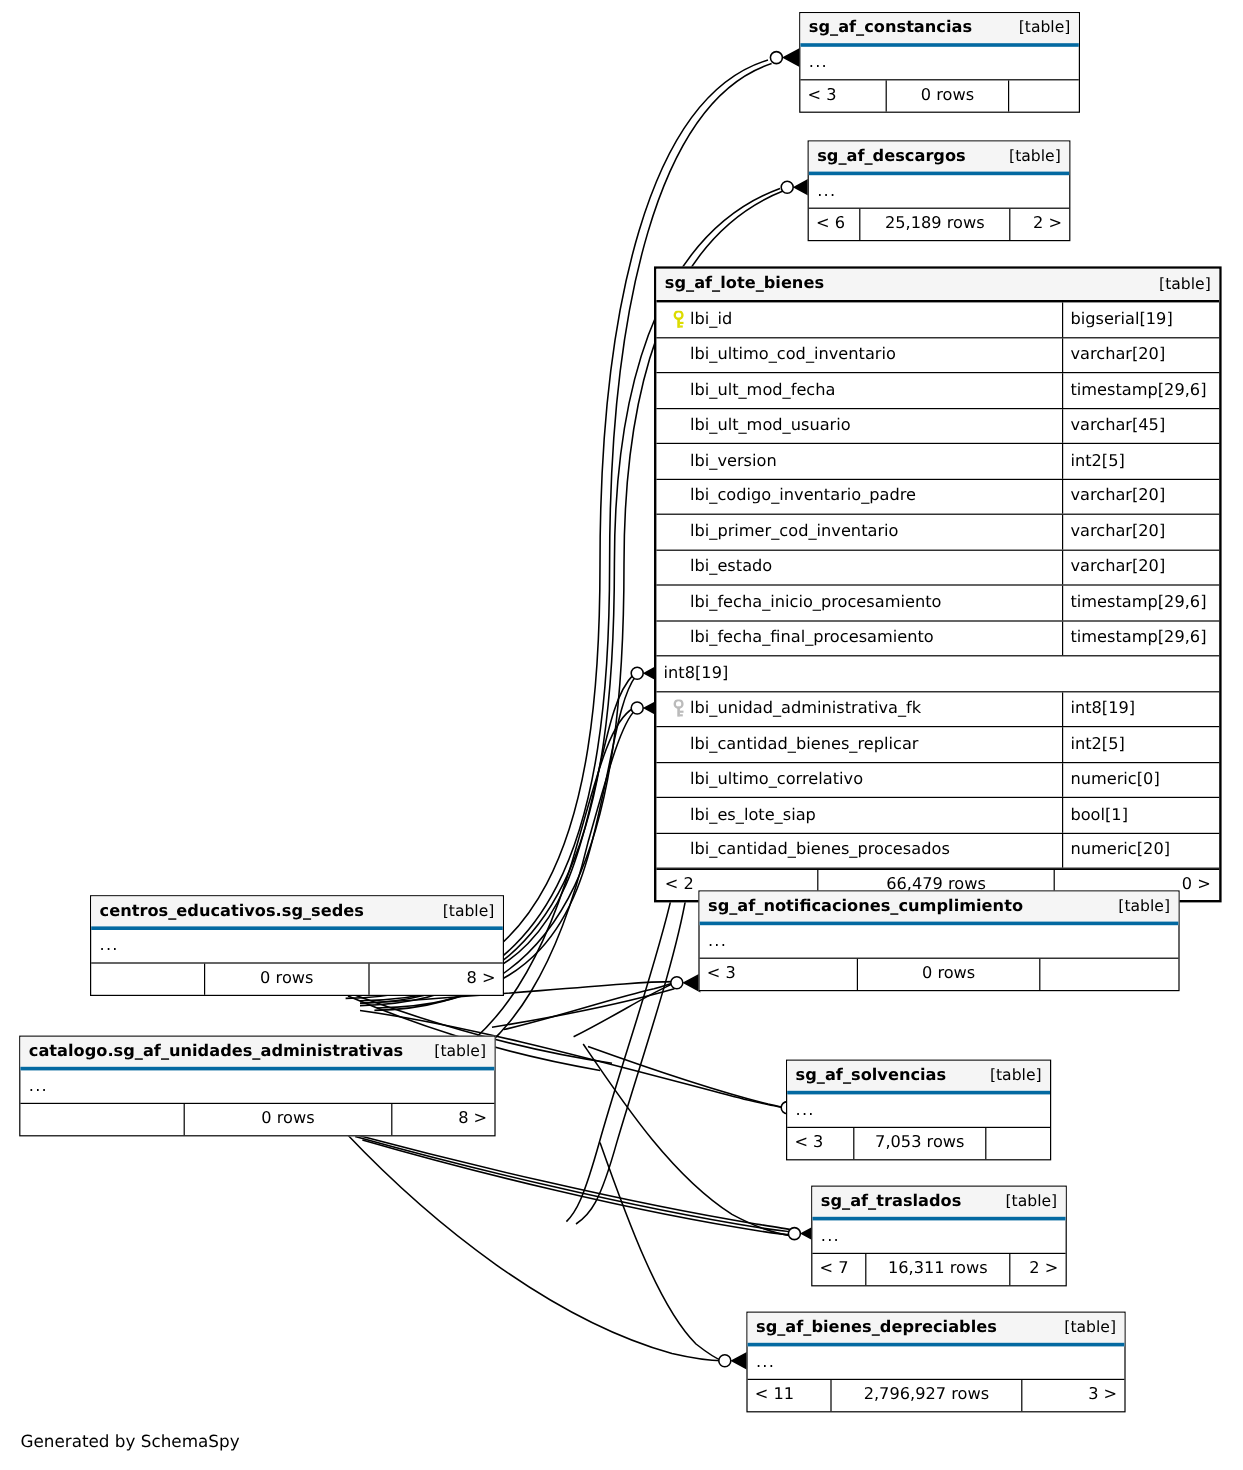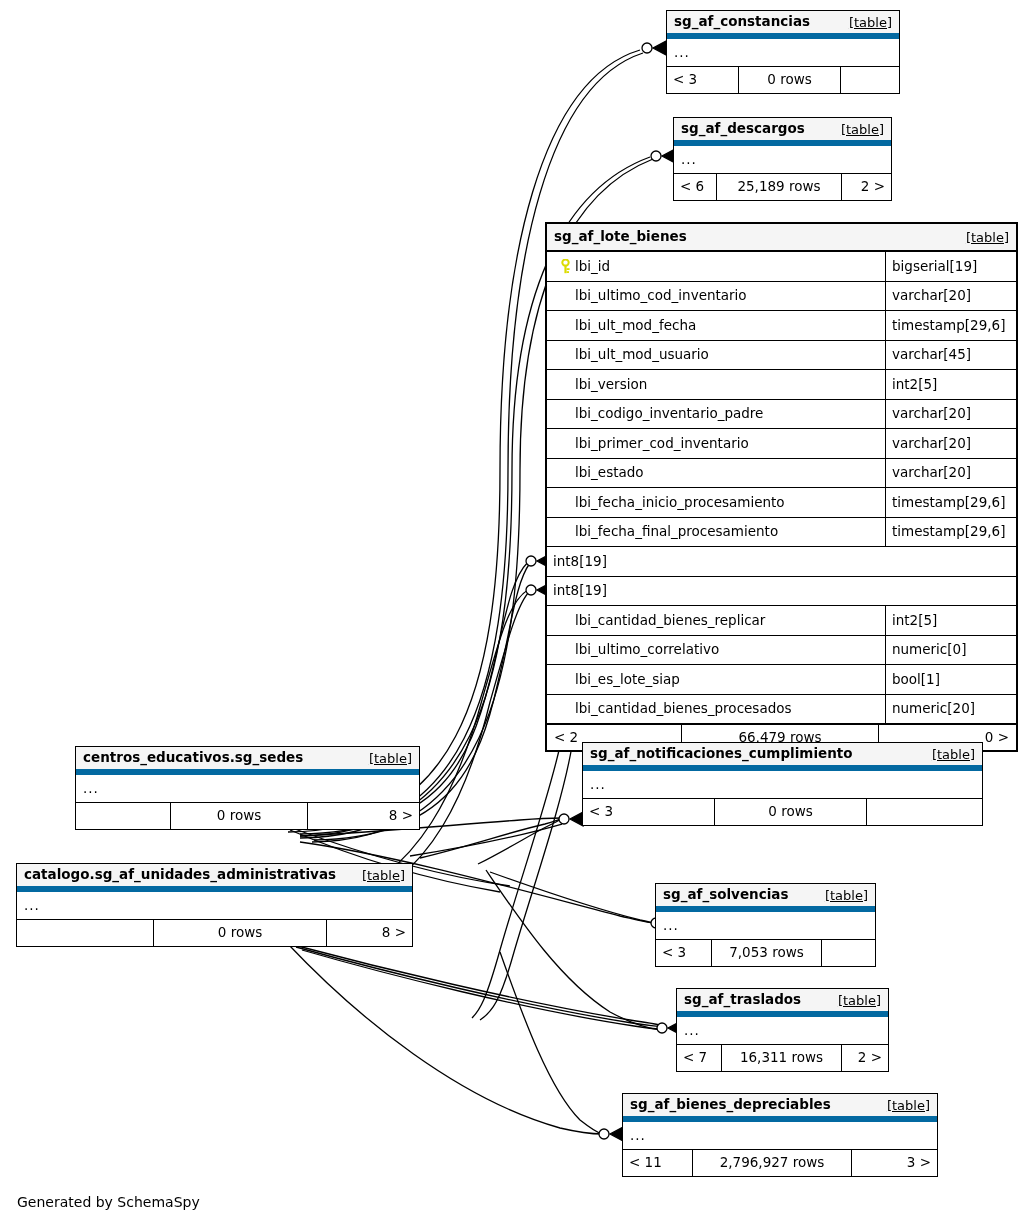--- a/index.html
+++ b/index.html
@@ -36,41 +36,40 @@
     border: 1px solid #000000;
     box-sizing: border-box;
     font-size: 13.5px;
     line-height: 1;
   }
   .node.main {
     border: 2px solid #000000;
   }
   .node .hdr {
     background: #f5f5f5;
-    border-bottom: 6px solid #0369a1;
+    border-bottom: 3px solid #0369a1;
     box-sizing: border-box;
     display: flex;
     align-items: center;
     justify-content: space-between;
     padding: 0 7px;
     height: 28px;
   }
   .node.main .hdr {
     border-bottom: 2px solid #000000;
   }
   .node .hdr .tname {
     font-weight: bold;
     font-size: 13.5px;
     white-space: nowrap;
   }
   .node .hdr .ttag {
     font-size: 13px;
     white-space: nowrap;
     padding-left: 12px;
-    text-decoration: underline;
   }
   .node .ellip {
     height: 28px;
     box-sizing: border-box;
     display: flex;
     align-items: center;
     padding: 0 7px;
     border-bottom: 1px solid #000000;
     font-size: 13.5px;
     letter-spacing: 1px;
@@ -336,20 +335,31 @@
           <span class="cname">
             <span class="keyslot"></span>
             <span>lbi_fecha_final_procesamiento</span>
           </span>
           <span class="ctype">timestamp[29,6]</span>
         </div>
         <div class="row">
           <span class="ctype">int8[19]</span>
         </div>
         <div class="row">
+          <span class="cname">
+            <span class="keyslot">
+              <svg class="keyicon" width="11" height="15" viewBox="0 0 11 15" xmlns="http://www.w3.org/2000/svg">
+                <circle cx="5.5" cy="3.6" r="3.2" fill="none" stroke="#bbbbbb" stroke-width="2"></circle>
+                <rect x="4.4" y="5.8" width="2.2" height="8.4" fill="#bbbbbb"></rect>
+                <rect x="6.6" y="9.2" width="3" height="1.8" fill="#bbbbbb"></rect>
+                <rect x="6.6" y="12.2" width="2.4" height="1.8" fill="#bbbbbb"></rect>
+              </svg>
+            </span>
+            <span>lbi_unidad_administrativa_fk</span>
+          </span>
           <span class="ctype">int8[19]</span>
         </div>
         <div class="row">
           <span class="cname">
             <span class="keyslot"></span>
             <span>lbi_cantidad_bienes_replicar</span>
           </span>
           <span class="ctype">int2[5]</span>
         </div>
         <div class="row">

